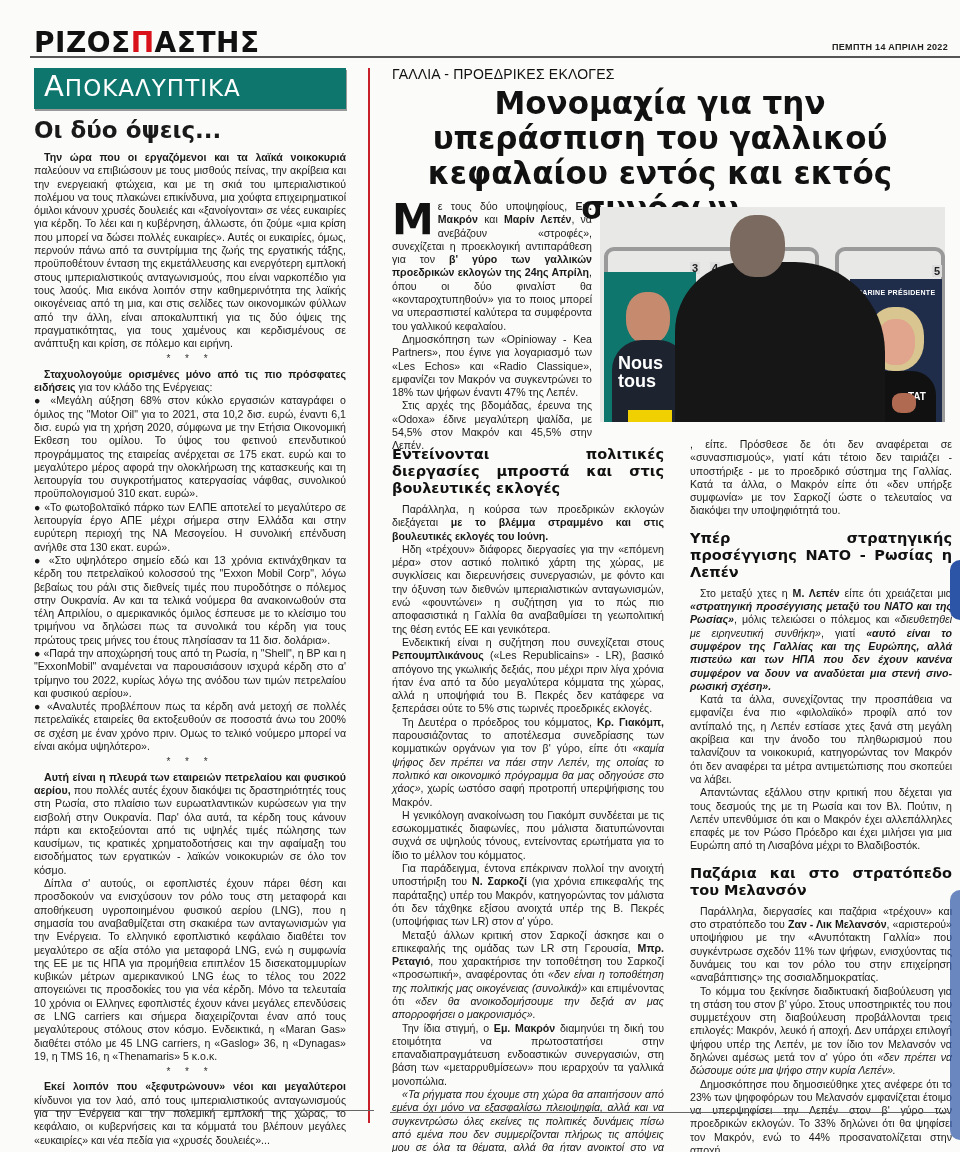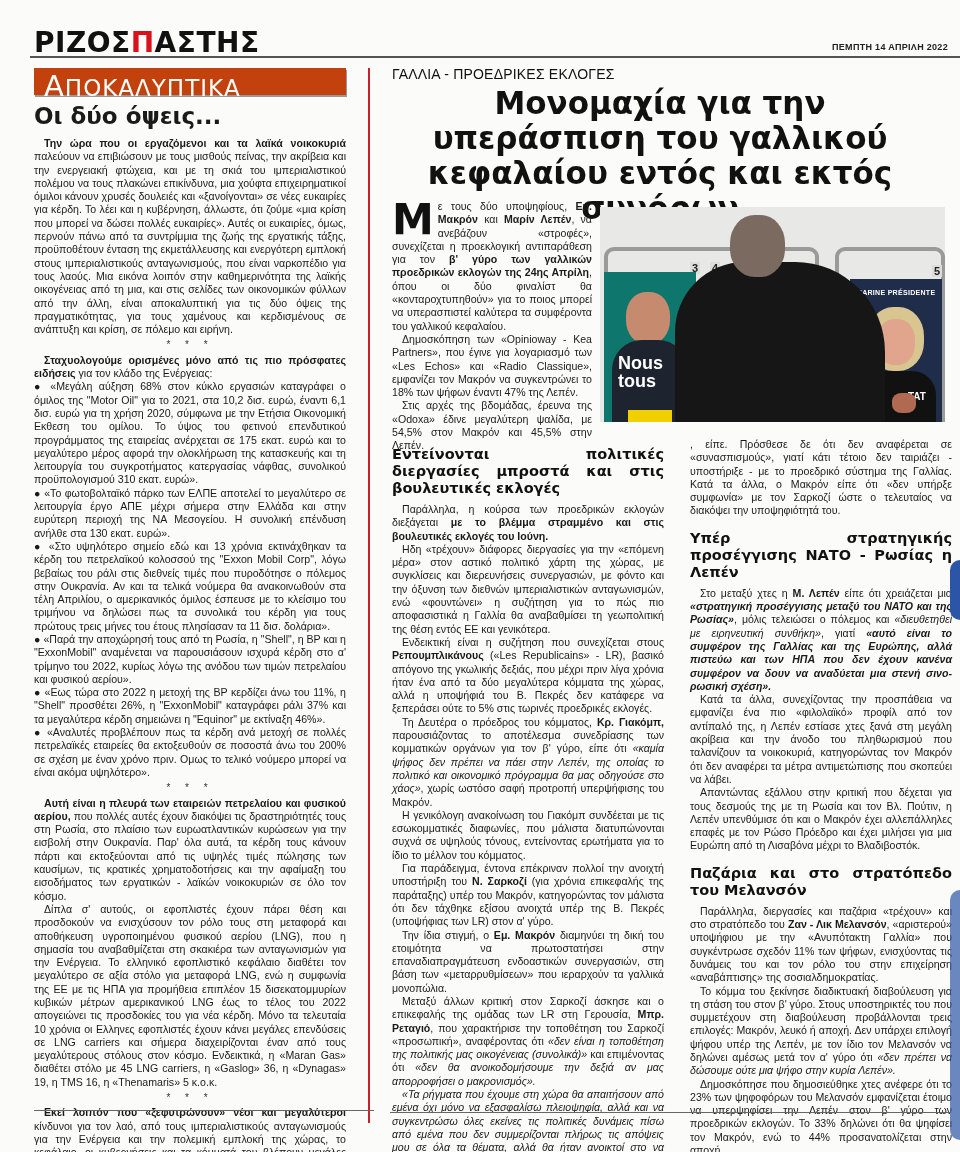--- a/index.html
+++ b/index.html
@@ -8,21 +8,21 @@
 
   .masthead { position: absolute; left: 34px; top: 26px; font-family: "DejaVu Sans", sans-serif; font-weight: bold; font-size: 28px; letter-spacing: 0.5px; color: #111; }
   .masthead .sickle { color: #d8111b; }
   .date { position: absolute; right: 12px; top: 42px; font-size: 9px; font-weight: bold; letter-spacing: 0.3px; color: #222; }
   .top-rule { position: absolute; left: 30px; right: 0; top: 56px; height: 2px; background: #555; }
 
   .col-divider { position: absolute; left: 368px; top: 68px; width: 2px; height: 1055px; background: #c8202a; }
 
   
   .left { position: absolute; left: 34px; top: 68px; width: 312px; }
-  .banner { background: #c2410c; color: #fff; height: 27px; padding: 0 10px; font-family: "DejaVu Sans", sans-serif; font-size: 23px; line-height: 36px; letter-spacing: 1px; box-shadow: 1px 2px 0 #999; }
+  .banner { background: #0f766e; color: #fff; height: 41px; padding: 0 10px; font-family: "DejaVu Sans", sans-serif; font-size: 23px; line-height: 36px; letter-spacing: 1px; box-shadow: 1px 2px 0 #999; }
   .banner .big { font-size: 29px; }
   .left-title { font-family: "DejaVu Sans", sans-serif; font-weight: bold; font-size: 23px; margin: 8px 0 8px 0; }
   .body-text { font-size: 10.6px; line-height: 13.3px; text-align: justify; }
   .body-text p { text-indent: 10px; }
   .body-text p.noindent { text-indent: 0; }
   .body-text b { font-weight: bold; }
   .bullet::before { content: "\25CF\00a0"; }
   .stars { text-align: center; font-size: 10px; letter-spacing: 6px; color: #333; margin: 2px 0; }
   .left-bottom-rule { position: absolute; left: 34px; top: 1110px; width: 340px; height: 1px; background: #666; }
 
@@ -72,21 +72,20 @@
   <div class="banner"><span class="big">Α</span><span>ΠΟΚΑΛΥΠΤΙΚΑ</span></div>
   <div class="left-title">Οι δύο όψεις...</div>
   <div class="body-text">
     <p><b>Την ώρα που οι εργαζόμενοι και τα λαϊκά νοικοκυριά</b><span> παλεύουν να επιβιώσουν με τους μισθούς πείνας, την ακρίβεια και την ενεργειακή φτώχεια, και με τη σκιά του ιμπεριαλιστικού πολέμου να τους πλακώνει επικίνδυνα, μια χούφτα επιχειρηματικοί όμιλοι κάνουν χρυσές δουλειές και «ξανοίγονται» σε νέες ευκαιρίες για κέρδη. Το λέει και η κυβέρνηση, άλλωστε, ότι ζούμε «μια κρίση που μπορεί να δώσει πολλές ευκαιρίες». Αυτές οι ευκαιρίες, όμως, περνούν πάνω από τα συντρίμμια της ζωής της εργατικής τάξης, προϋποθέτουν ένταση της εκμετάλλευσης και ενεργότερη εμπλοκή στους ιμπεριαλιστικούς ανταγωνισμούς, που είναι ναρκοπέδιο για τους λαούς. Μια εικόνα λοιπόν στην καθημερινότητα της λαϊκής οικογένειας από τη μια, και στις σελίδες των οικονομικών φύλλων από την άλλη, είναι αποκαλυπτική για τις δύο όψεις της πραγματικότητας, για τους χαμένους και κερδισμένους σε ανάπτυξη και κρίση, σε πόλεμο και ειρήνη.</span></p>
     <div class="stars">* * *</div>
     <p><b>Σταχυολογούμε ορισμένες μόνο από τις πιο πρόσφατες ειδήσεις</b><span> για τον κλάδο της Ενέργειας:</span></p>
     <p class="noindent bullet">«Μεγάλη αύξηση 68% στον κύκλο εργασιών καταγράφει ο όμιλος της "Motor Oil" για το 2021, στα 10,2 δισ. ευρώ, έναντι 6,1 δισ. ευρώ για τη χρήση 2020, σύμφωνα με την Ετήσια Οικονομική Εκθεση του ομίλου. Το ύψος του φετινού επενδυτικού προγράμματος της εταιρείας ανέρχεται σε 175 εκατ. ευρώ και το μεγαλύτερο μέρος αφορά την ολοκλήρωση της κατασκευής και τη λειτουργία του συγκροτήματος κατεργασίας νάφθας, συνολικού προϋπολογισμού 310 εκατ. ευρώ».</p>
     <p class="noindent bullet">«Το φωτοβολταϊκό πάρκο των ΕΛΠΕ αποτελεί το μεγαλύτερο σε λειτουργία έργο ΑΠΕ μέχρι σήμερα στην Ελλάδα και στην ευρύτερη περιοχή της ΝΑ Μεσογείου. Η συνολική επένδυση ανήλθε στα 130 εκατ. ευρώ».</p>
     <p class="noindent bullet">«Στο υψηλότερο σημείο εδώ και 13 χρόνια εκτινάχθηκαν τα κέρδη του πετρελαϊκού κολοσσού της "Exxon Mobil Corp", λόγω βεβαίως του ράλι στις διεθνείς τιμές που πυροδότησε ο πόλεμος στην Ουκρανία. Αν και τα τελικά νούμερα θα ανακοινωθούν στα τέλη Απριλίου, ο αμερικανικός όμιλος έσπευσε με το κλείσιμο του τριμήνου να δηλώσει πως τα συνολικά του κέρδη για τους πρώτους τρεις μήνες του έτους πλησίασαν τα 11 δισ. δολάρια».</p>
     <p class="noindent bullet">«Παρά την αποχώρησή τους από τη Ρωσία, η "Shell", η BP και η "ExxonMobil" αναμένεται να παρουσιάσουν ισχυρά κέρδη στο α' τρίμηνο του 2022, κυρίως λόγω της ανόδου των τιμών πετρελαίου και φυσικού αερίου».</p>
-    <p class="noindent bullet">«Εως τώρα στο 2022 η μετοχή της BP κερδίζει άνω του 11%, η "Shell" προσθέτει 26%, η "ExxonMobil" καταγράφει ράλι 37% και τα μεγαλύτερα κέρδη σημειώνει η "Equinor" με εκτίναξη 46%».</p>
     <p class="noindent bullet">«Αναλυτές προβλέπουν πως τα κέρδη ανά μετοχή σε πολλές πετρελαϊκές εταιρείες θα εκτοξευθούν σε ποσοστά άνω του 200% σε σχέση με έναν χρόνο πριν. Ομως το τελικό νούμερο μπορεί να είναι ακόμα υψηλότερο».</p>
     <div class="stars">* * *</div>
     <p><b>Αυτή είναι η πλευρά των εταιρειών πετρελαίου και φυσικού αερίου,</b><span> που πολλές αυτές έχουν διακόψει τις δραστηριότητές τους στη Ρωσία, στο πλαίσιο των ευρωατλαντικών κυρώσεων για την εισβολή στην Ουκρανία. Παρ' όλα αυτά, τα κέρδη τους κάνουν πάρτι και εκτοξεύονται από τις υψηλές τιμές πώλησης των καυσίμων, τις κρατικές χρηματοδοτήσεις και την αφαίμαξη του εισοδήματος των εργατικών - λαϊκών νοικοκυριών σε όλο τον κόσμο.</span></p>
     <p>Δίπλα σ' αυτούς, οι εφοπλιστές έχουν πάρει θέση και προσδοκούν να ενισχύσουν τον ρόλο τους στη μεταφορά και αποθήκευση υγροποιημένου φυσικού αερίου (LNG), που η σημασία του αναβαθμίζεται στη σκακιέρα των ανταγωνισμών για την Ενέργεια. Το ελληνικό εφοπλιστικό κεφάλαιο διαθέτει τον μεγαλύτερο σε αξία στόλο για μεταφορά LNG, ενώ η συμφωνία της ΕΕ με τις ΗΠΑ για προμήθεια επιπλέον 15 δισεκατομμυρίων κυβικών μέτρων αμερικανικού LNG έως το τέλος του 2022 απογειώνει τις προσδοκίες του για νέα κέρδη. Μόνο τα τελευταία 10 χρόνια οι Ελληνες εφοπλιστές έχουν κάνει μεγάλες επενδύσεις σε LNG carriers και σήμερα διαχειρίζονται έναν από τους μεγαλύτερους στόλους στον κόσμο. Ενδεικτικά, η «Maran Gas» διαθέτει στόλο με 45 LNG carriers, η «Gaslog» 36, η «Dynagas» 19, η TMS 16, η «Thenamaris» 5 κ.ο.κ.</p>
     <div class="stars">* * *</div>
     <p><b>Εκεί λοιπόν που «ξεφυτρώνουν» νέοι και μεγαλύτεροι</b><span> κίνδυνοι για τον λαό, από τους ιμπεριαλιστικούς ανταγωνισμούς για την Ενέργεια και την πολεμική εμπλοκή της χώρας, το κεφάλαιο, οι κυβερνήσεις και τα κόμματά του βλέπουν μεγάλες «ευκαιρίες» και νέα πεδία για «χρυσές δουλειές»...</span></p>
 
   </div>
 </div>
 <div class="left-bottom-rule"></div>
@@ -125,22 +124,22 @@
 </div>
 
 <div class="col mid-col2">
   <div class="subhead" style="margin-top:0">Εντείνονται πολιτικές διεργασίες μπροστά και στις βουλευτικές εκλογές</div>
   <p><span>Παράλληλα, η κούρσα των προεδρικών εκλογών διεξάγεται </span><b>με το βλέμμα στραμμένο και στις βουλευτικές εκλογές του Ιούνη.</b></p>
   <p>Ηδη «τρέχουν» διάφορες διεργασίες για την «επόμενη μέρα» στον αστικό πολιτικό χάρτη της χώρας, με συγκλίσεις και διερευνήσεις συνεργασιών, με φόντο και την όξυνση των διεθνών ιμπεριαλιστικών ανταγωνισμών, ενώ «φουντώνει» η συζήτηση για το πώς πιο αποφασιστικά η Γαλλία θα αναβαθμίσει τη γεωπολιτική της θέση εντός ΕΕ και γενικότερα.</p>
   <p><span>Ενδεικτική είναι η συζήτηση που συνεχίζεται στους </span><b>Ρεπουμπλικάνους</b><span> («Les Republicains» - LR), βασικό απόγονο της γκωλικής δεξιάς, που μέχρι πριν λίγα χρόνια ήταν ένα από τα δύο μεγαλύτερα κόμματα της χώρας, αλλά η υποψήφιά του Β. Πεκρές δεν κατάφερε να ξεπεράσει ούτε το 5% στις τωρινές προεδρικές εκλογές.</span></p>
   <p><span>Τη Δευτέρα ο πρόεδρος του κόμματος, </span><b>Κρ. Γιακόμπ,</b><span> παρουσιάζοντας το αποτέλεσμα συνεδρίασης των κομματικών οργάνων για τον β' γύρο, είπε ότι </span><i>«καμία ψήφος δεν πρέπει να πάει στην Λεπέν, της οποίας το πολιτικό και οικονομικό πρόγραμμα θα μας οδηγούσε στο χάος»</i><span>, χωρίς ωστόσο σαφή προτροπή υπερψήφισης του Μακρόν.</span></p>
   <p>Η γενικόλογη ανακοίνωση του Γιακόμπ συνδέεται με τις εσωκομματικές διαφωνίες, που μάλιστα διατυπώνονται συχνά σε υψηλούς τόνους, εντείνοντας ερωτήματα για το ίδιο το μέλλον του κόμματος.</p>
   <p><span>Για παράδειγμα, έντονα επέκριναν πολλοί την ανοιχτή υποστήριξη του </span><b>Ν. Σαρκοζί</b><span> (για χρόνια επικεφαλής της παράταξης) υπέρ του Μακρόν, κατηγορώντας τον μάλιστα ότι δεν τάχθηκε εξίσου ανοιχτά υπέρ της Β. Πεκρές (υποψήφιας των LR) στον α' γύρο.</span></p>
+  <p><span>Μεταξύ άλλων κριτική στον Σαρκοζί άσκησε και ο επικεφαλής της ομάδας των LR στη Γερουσία, </span><b>Μπρ. Ρεταγιό</b><span>, που χαρακτήρισε την τοποθέτηση του Σαρκοζί «προσωπική», αναφέροντας ότι </span><i>«δεν είναι η τοποθέτηση της πολιτικής μας οικογένειας (συνολικά)»</i><span> και επιμένοντας ότι </span><i>«δεν θα ανοικοδομήσουμε την δεξιά αν μας απορροφήσει ο μακρονισμός».</i></p>
   <p><span>Την ίδια στιγμή, ο </span><b>Εμ. Μακρόν</b><span> διαμηνύει τη δική του ετοιμότητα να πρωτοστατήσει στην επαναδιαπραγμάτευση ενδοαστικών συνεργασιών, στη βάση των «μεταρρυθμίσεων» που ιεραρχούν τα γαλλικά μονοπώλια.</span></p>
-  <p><span>Μεταξύ άλλων κριτική στον Σαρκοζί άσκησε και ο επικεφαλής της ομάδας των LR στη Γερουσία, </span><b>Μπρ. Ρεταγιό</b><span>, που χαρακτήρισε την τοποθέτηση του Σαρκοζί «προσωπική», αναφέροντας ότι </span><i>«δεν είναι η τοποθέτηση της πολιτικής μας οικογένειας (συνολικά)»</i><span> και επιμένοντας ότι </span><i>«δεν θα ανοικοδομήσουμε την δεξιά αν μας απορροφήσει ο μακρονισμός».</i></p>
   <p><i>«Τα ρήγματα που έχουμε στη χώρα θα απαιτήσουν από εμένα όχι μόνο να εξασφαλίσω πλειοψηφία, αλλά και να συγκεντρώσω όλες εκείνες τις πολιτικές δυνάμεις πίσω από εμένα που δεν συμμερίζονται πλήρως τις απόψεις μου σε όλα τα θέματα, αλλά θα ήταν ανοικτοί στο να εργαστούν μαζί μου σε κάποιες μεταρρυθμίσεις»</i></p>
 </div>
 
 <div class="col right-col">
   <p class="noindent">, είπε. Πρόσθεσε δε ότι δεν αναφέρεται σε «συνασπισμούς», γιατί κάτι τέτοιο δεν ταιριάζει - υποστήριξε - με το προεδρικό σύστημα της Γαλλίας. Κατά τα άλλα, ο Μακρόν είπε ότι «δεν υπήρξε συμφωνία» με τον Σαρκοζί ώστε ο τελευταίος να διακόψει την υποψηφιότητά του.</p>
   <div class="subhead">Υπέρ στρατηγικής προσέγγισης ΝΑΤΟ - Ρωσίας η Λεπέν</div>
   <p><span>Στο μεταξύ χτες η </span><b>Μ. Λεπέν</b><span> είπε ότι χρειάζεται μια </span><b><i>«στρατηγική προσέγγισης μεταξύ του ΝΑΤΟ και της Ρωσίας»</i></b><span>, μόλις τελειώσει ο πόλεμος και </span><i>«διευθετηθεί με ειρηνευτική συνθήκη»</i><span>, γιατί </span><b><i>«αυτό είναι το συμφέρον της Γαλλίας και της Ευρώπης, αλλά πιστεύω και των ΗΠΑ που δεν έχουν κανένα συμφέρον να δουν να αναδύεται μια στενή σινο-ρωσική σχέση».</i></b></p>
   <p>Κατά τα άλλα, συνεχίζοντας την προσπάθεια να εμφανίζει ένα πιο «φιλολαϊκό» προφίλ από τον αντίπαλό της, η Λεπέν εστίασε χτες ξανά στη μεγάλη ακρίβεια και την άνοδο του πληθωρισμού που ταλανίζουν τα νοικοκυριά, κατηγορώντας τον Μακρόν ότι δεν αναφέρει τα μέτρα αντιμετώπισης που σκοπεύει να λάβει.</p>
   <p>Απαντώντας εξάλλου στην κριτική που δέχεται για τους δεσμούς της με τη Ρωσία και τον Βλ. Πούτιν, η Λεπέν υπενθύμισε ότι και ο Μακρόν έχει αλλεπάλληλες επαφές με τον Ρώσο Πρόεδρο και έχει μιλήσει για μια Ευρώπη από τη Λισαβόνα μέχρι το Βλαδιβοστόκ.</p>
   <div class="subhead">Παζάρια και στο στρατόπεδο του Μελανσόν</div>

